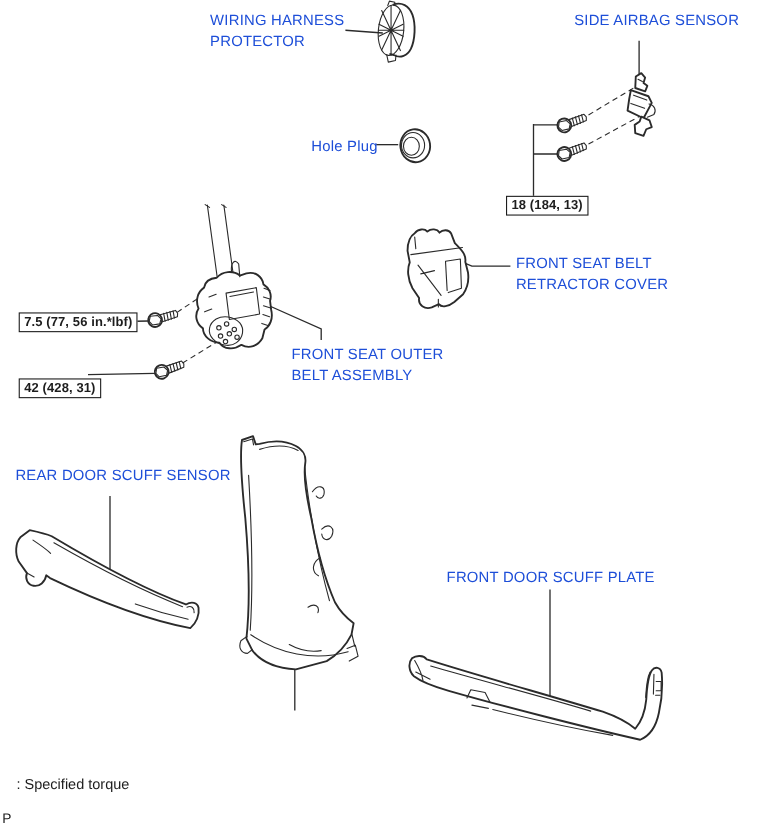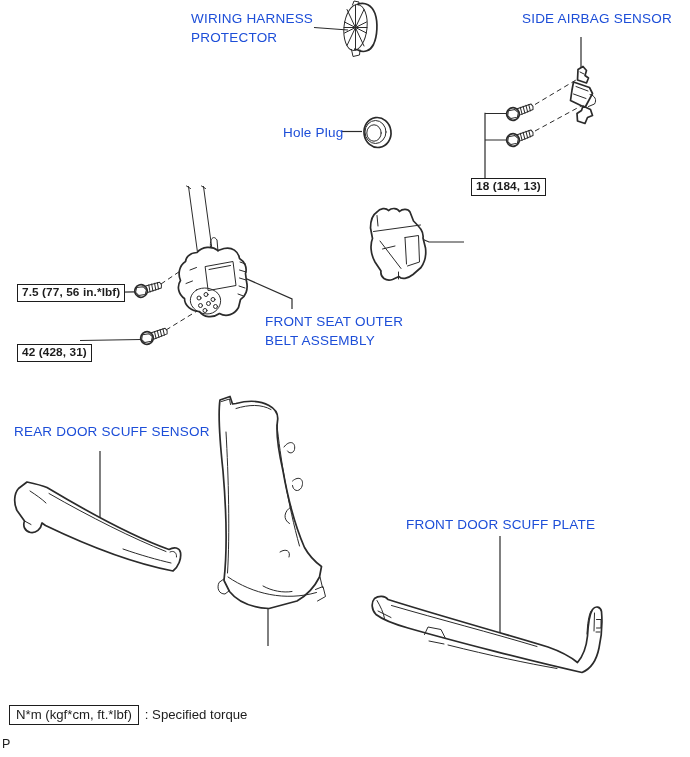--- a/index.html
+++ b/index.html
@@ -130,28 +130,29 @@
       <path class="o" d="M374.5,598.5 C378.5,595.5 385,595.5 388,599.5 C437,615 495,631 548,647 C558,650.5 569,655.5 577.5,662.5 C583.5,655.5 586.5,646 587.5,636 C588,626.5 589,615 592.5,609.5 C595.5,605.5 600.5,606.5 601.5,611.5 C602.5,623 601.5,637 599,648 C596.5,660.5 590.5,669 582,672.5 C535,662 455,641.5 408,628 C394,624 382.5,619.5 376,614.5 C371.5,610 371,602.5 374.5,598.5 Z"></path>
       <path class="i" d="M377,600.5 C380.5,606.5 383.5,612.5 384.5,618.5 M378,611 L391,617.5 M391.5,605.5 C438,619 492,633 537,646.5 M424.5,634.5 L428,627 L441,629.5 L445.5,638.5 M429,641 L444,644 M448,645 C490,655.5 528,663.5 557,668.5"></path>
       <path class="i" d="M587,634 C587.5,624 588.5,615.5 591,611 M594.5,613 L594,631 M596.5,619.5 L601,619.5 L601,628 L596.5,628 M596,632 L600,632"></path>
     </g>
   </svg>
 
   <div class="lbl" style="left:191px;top:9px;">WIRING HARNESS
 PROTECTOR</div>
   <div class="lbl" style="left:510px;top:9px;margin-left:12px;">SIDE AIRBAG SENSOR</div>
   <div class="lbl" style="left:283px;top:123px;">Hole Plug</div>
+  <div class="lbl" style="left:469px;top:230px;">FRONT SEAT BELT
+RETRACTOR COVER</div>
   <div class="lbl" style="left:265px;top:312px;">FRONT SEAT OUTER
 BELT ASSEMBLY</div>
   <div class="lbl" style="left:14px;top:422px;">REAR DOOR SCUFF SENSOR</div>
   <div class="lbl" style="left:406px;top:515px;">FRONT DOOR SCUFF PLATE</div>
 
-  <div class="torque" style="left:471px;top:178px;text-align:right;">18 (184, 13)</div>
+  <div class="torque" style="left:460px;top:178px;text-align:right;">18 (184, 13)</div>
   <div class="torque" style="left:17px;top:284px;">7.5 (77, 56 in.*lbf)</div>
   <div class="torque" style="left:17px;top:344px;">42 (428, 31)</div>
 
   <div class="legend">
-    <span class="legend-box">N*m (kgf*cm, ft.*lbf)</span>
     <span class="legend-desc">: Specified torque</span>
   </div>
 
   <div class="pagemark">P</div>
 </div>
 
 </body></html>

